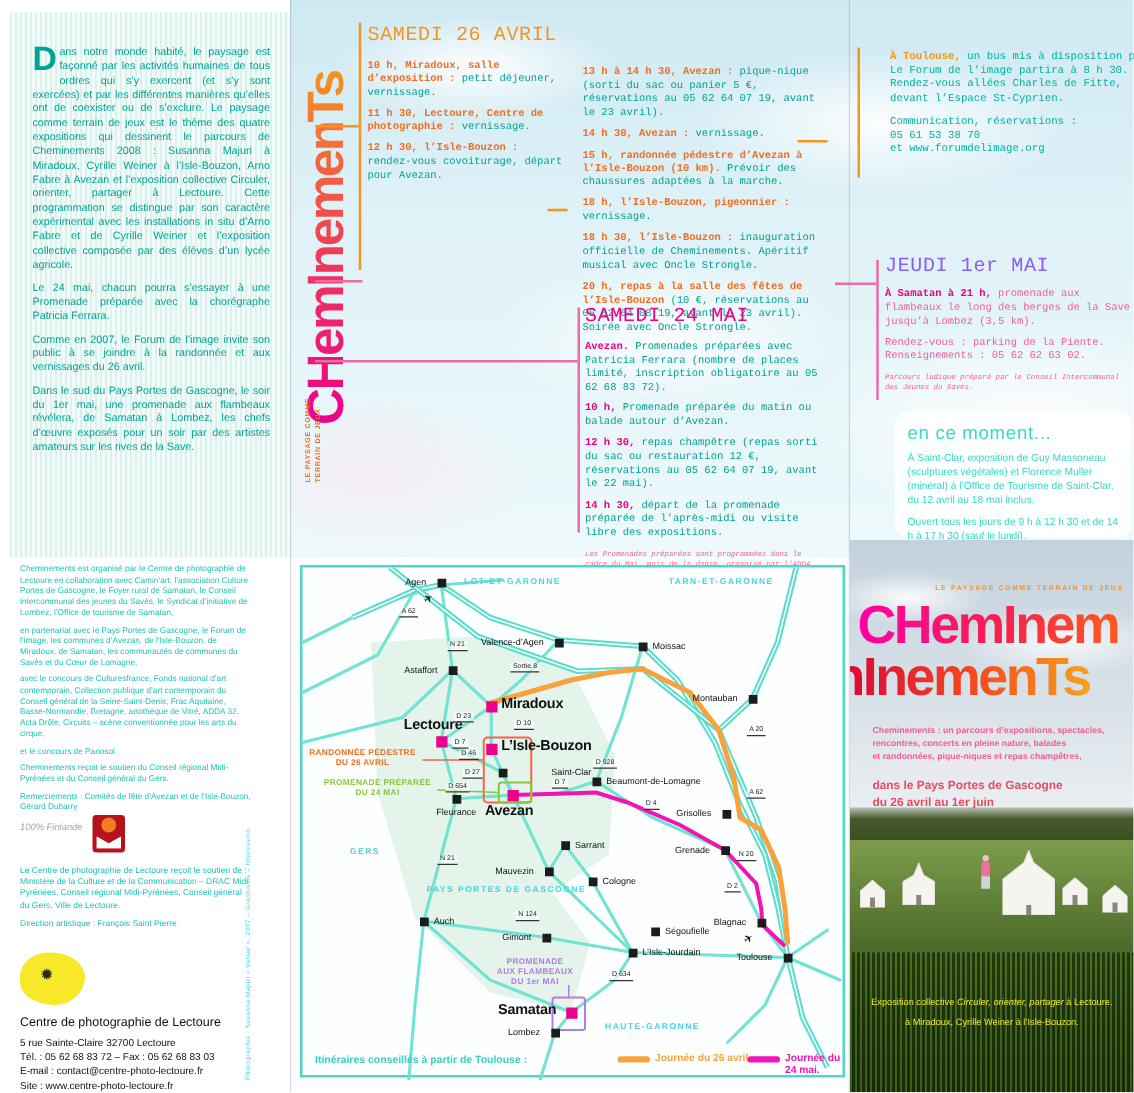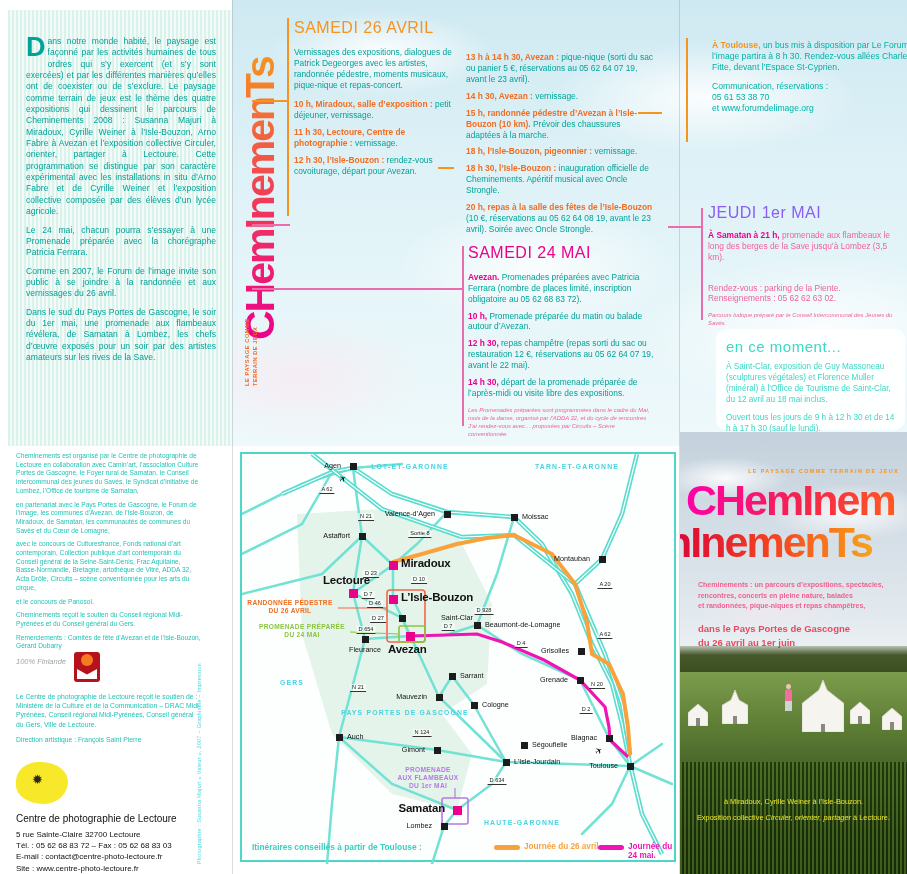--- a/index.html
+++ b/index.html
@@ -31,21 +31,21 @@
   .vtitle{position:absolute;left:237px;top:52px;width:54px;height:288px;
     writing-mode:vertical-rl;transform:rotate(180deg);
     font-size:41px;font-weight:bold;letter-spacing:-2px;
     background:linear-gradient(to bottom,#ec008c 0%,#f0365c 45%,#f7941d 100%);
     -webkit-background-clip:text;background-clip:text;color:transparent;white-space:nowrap;}
   .vtagline{position:absolute;left:243px;top:296px;width:22px;height:90px;
     writing-mode:vertical-rl;transform:rotate(180deg);
     font-size:5.6px;font-weight:bold;color:#f26d21;letter-spacing:.6px;line-height:1.5;}
 
   
-  .col{position:absolute;color:#00a397;font-size:8.4px;line-height:1.3;}
+  .col{position:absolute;color:#00a397;font-size:8.4px;line-height:1.3;font-family:Liberation Mono, monospace;}
   .h-orange{color:#f7941d;font-size:16px;letter-spacing:.5px;margin:0 0 8px 0;font-weight:normal;}
   .h-pink{color:#ec008c;font-size:16px;letter-spacing:.5px;margin:0 0 8px 0;font-weight:normal;}
   .h-cyan{color:#8b5cf6;font-size:16px;letter-spacing:.5px;margin:0 0 6px 0;font-weight:normal;}
   .event{margin:0 0 6px 0;}
   .t-orange{color:#f26d21;font-weight:bold;}
   .t-pink{color:#ec008c;font-weight:bold;}
   .note{font-size:5.9px;font-style:italic;line-height:1.35;}
   .pinkbody{color:#f0619e;}
   .tealbody{color:#00b2a6;}
   .lead-orange{color:#f7941d;font-weight:bold;}
@@ -154,21 +154,20 @@
   <div class="rule" style="left:438px;top:167px;width:16px;height:1.5px" data-name="rule-orange-h3"></div>
   <div class="rule" style="left:686px;top:38px;width:1.5px;height:104px" data-name="rule-orange-toulouse"></div>
   <div class="rule pink" style="left:252px;top:224px;width:38px;height:1.5px" data-name="rule-pink-h1"></div>
   <div class="rule pink" style="left:252px;top:288px;width:210px;height:1.5px" data-name="rule-pink-h2"></div>
   <div class="rule pink" style="left:462px;top:246px;width:1.5px;height:180px" data-name="rule-pink-sat24"></div>
   <div class="rule pink" style="left:701px;top:208px;width:1.5px;height:112px" data-name="rule-pink-jeudi"></div>
   <div class="rule pink" style="left:668px;top:226px;width:33px;height:1.5px" data-name="rule-pink-h3"></div>
 
   <div class="col" style="left:294px;top:18px;width:158px" data-name="section-sat26">
     <h2 class="h-orange" data-name="sat26-title">SAMEDI 26 AVRIL</h2>
-    <p data-name="sat26-intro" style="margin:0 0 9px 0">Vernissages des expositions, dialogues de Patrick Degeorges avec les artistes, randonnée pédestre, moments musicaux, pique-nique et repas-concert.</p>
     <div id="sat26-col1" data-name="sat26-events-col1">
         <p class="event" data-name="event-item"><span class="t-orange" data-name="event-time">10 h, Miradoux, salle d’exposition : </span><span data-name="event-desc">petit déjeuner, vernissage.</span></p>
         <p class="event" data-name="event-item"><span class="t-orange" data-name="event-time">11 h 30, Lectoure, Centre de photographie : </span><span data-name="event-desc">vernissage.</span></p>
         <p class="event" data-name="event-item"><span class="t-orange" data-name="event-time">12 h 30, l’Isle-Bouzon : </span><span data-name="event-desc">rendez-vous covoiturage, départ pour Avezan.</span></p>
       </div>
   </div>
 
   <div class="col" style="left:466px;top:52px;width:190px" data-name="section-sat26-col2">
     <div id="sat26-col2" data-name="sat26-events-col2">
         <p class="event" data-name="event-item"><span class="t-orange" data-name="event-time">13 h à 14 h 30, Avezan : </span><span data-name="event-desc">pique-nique (sorti du sac ou panier 5 €, réservations au 05 62 64 07 19, avant le 23 avril).</span></p>
@@ -182,21 +181,21 @@
 
   <div class="col" style="left:712px;top:40px;width:212px;font-size:8.6px" data-name="section-toulouse">
     <p style="margin:0 0 7px 0" data-name="toulouse-text"><span class="lead-orange" data-name="toulouse-lead">À Toulouse,</span><span class="tealbody"> un bus mis à disposition par Le Forum de l’image partira à 8 h 30. Rendez-vous allées Charles de Fitte, devant l’Espace St-Cyprien.</span></p>
     <p class="tealbody" style="margin:0" data-name="toulouse-info">Communication, réservations :</p>
     <p class="tealbody" style="margin:0" data-name="toulouse-tel">05 61 53 38 70</p>
     <p class="tealbody" style="margin:0" data-name="toulouse-web">et www.forumdelimage.org</p>
   </div>
 
   <div class="col" style="left:708px;top:203px;width:197px" data-name="section-jeudi">
     <h2 class="h-cyan" data-name="jeudi-title">JEUDI 1er MAI</h2>
-    <p style="margin:0 0 20px 0" data-name="jeudi-text"><span class="t-pink" data-name="jeudi-lead">À Samatan à 21 h,</span><span class="pinkbody"> promenade aux flambeaux le long des berges de la Save jusqu’à Lombez (3,5 km).</span></p>
+    <p style="margin:0 0 6px 0" data-name="jeudi-text"><span class="t-pink" data-name="jeudi-lead">À Samatan à 21 h,</span><span class="pinkbody"> promenade aux flambeaux le long des berges de la Save jusqu’à Lombez (3,5 km).</span></p>
     <p class="pinkbody" style="margin:0" data-name="jeudi-rdv">Rendez-vous : parking de la Piente.</p>
     <p class="pinkbody" style="margin:0 0 8px 0" data-name="jeudi-rens">Renseignements : 05 62 62 63 02.</p>
     <p class="note pinkbody" style="margin:0" data-name="jeudi-note">Parcours ludique préparé par le Conseil Intercommunal des Jeunes du Savès.</p>
   </div>
 
   <div class="moment" data-name="section-en-ce-moment">
     <h3 data-name="moment-title">en ce moment...</h3>
     <p data-name="moment-p1">À Saint-Clar, exposition de Guy Massoneau (sculptures végétales) et Florence Muller (minéral) à l’Office de Tourisme de Saint-Clar, du 12 avril au 18 mai inclus.</p>
     <p data-name="moment-p2">Ouvert tous les jours de 9 h à 12 h 30 et de 14 h à 17 h 30 (sauf le lundi).</p>
   </div>
@@ -423,18 +422,18 @@
         <div class="chapel" data-name="chapel-model-shed" style="left: 202px; top: 276px;"><svg width="20" height="22" data-name="chapel-icon">
             <polygon points="0,8.8 10,0 20,8.8 20,22 0,22" fill="#f6f4ef" stroke="#d8d5cc" stroke-width="0.8"></polygon>
             <rect x="8" y="14" width="4" height="8" fill="#8a877d"></rect>
           </svg></div>
       </div>
     <div class="person-head" style="left:106px;top:252px" data-name="person-head"></div>
     <div class="person-top" style="left:105px;top:257px" data-name="person-in-pink"></div>
     <div class="person-bot" style="left:105px;top:269px" data-name="person-legs"></div>
     <div class="fg-grass" data-name="cover-foreground-grass"></div>
     <div class="cexpos" data-name="cover-expositions">
+      <div><span>Exposition collective </span><i>Circuler, orienter, partager</i><span> à Lectoure.</span></div>
       <div>à Miradoux, Cyrille Weiner à l’Isle-Bouzon.</div>
-      <div><span>Exposition collective </span><i>Circuler, orienter, partager</i><span> à Lectoure.</span></div>
     </div>
   </div>
 
 </div>
 
 </body></html>

